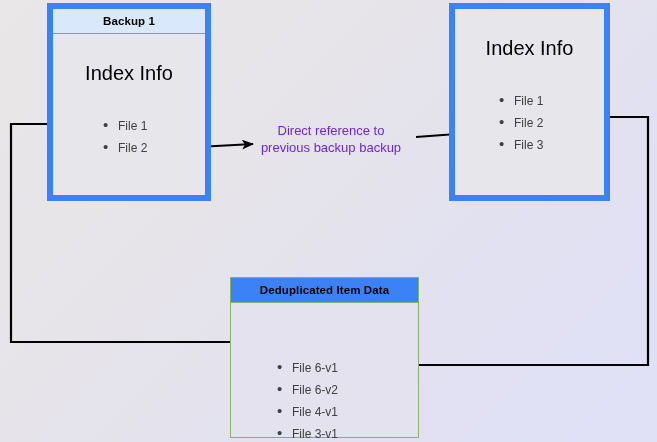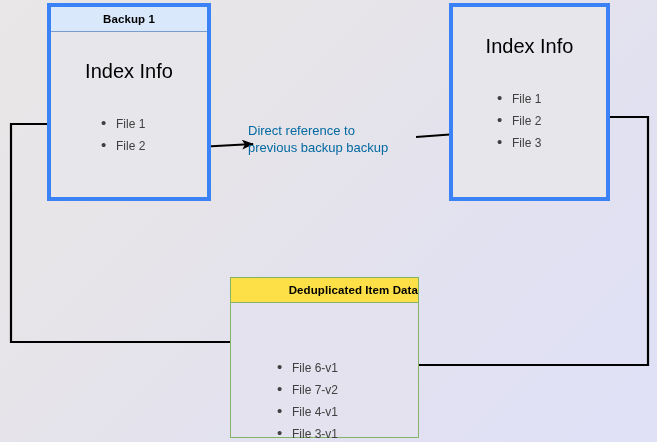--- a/index.html
+++ b/index.html
@@ -24,43 +24,42 @@
     top: 0;
     width: 657px;
     height: 442px;
     pointer-events: none;
   }
 
   
   .node {
     position: absolute;
     box-sizing: border-box;
-    border: 4px solid #3b82f6;
+    border: 6px solid #3b82f6;
     background: #e7e6ea;
   }
   .node.green {
     border: 1px solid #82b366;
     background: #e3e2ee;
   }
   .node-header {
     box-sizing: border-box;
     height: 25px;
     line-height: 24px;
     text-align: center;
     font-weight: bold;
     font-size: 11.5px;
     color: #000;
     background: #dae8fc;
     border-bottom: 1px solid #7a9dd1;
     letter-spacing: 0.1px;
   }
   .node.green .node-header {
-    background: #fde047;
+    background: #3b82f6;
     border-bottom: 1px solid #82b366;
-    text-align: right;
   }
   .node-body {
     position: relative;
     height: calc(100% - 25px);
   }
   .index-label {
     position: absolute;
     left: 0;
     right: 0;
     top: 28px;
@@ -97,23 +96,24 @@
 
   #backup1 .file-list { left: 49px; top: 81px; }
   #backup2 .file-list { left: 43px; top: 81px; }
   #dedup   .file-list { left: 45px; top: 54px; }
 
   .mid-label {
     position: absolute;
     left: 248px;
     top: 122px;
     width: 166px;
+    text-align: center;
     font-size: 13px;
     line-height: 17px;
-    color: #0369a1;
+    color: #6d28d9;
   }
 </style>
 </head>
 <body>
 
 <div id="canvas">
 
   <svg id="wires" viewBox="0 0 657 442" width="657" height="442">
     <defs>
       <marker id="arrL" markerWidth="12" markerHeight="10" refX="11" refY="5" orient="auto-start-reverse" markerUnits="userSpaceOnUse">
@@ -158,21 +158,21 @@
         <li>File 3</li>
       </ul>
     </div>
   </div>
 
   <div class="node green" id="dedup">
     <div class="node-header">Deduplicated Item Data</div>
     <div class="node-body">
       <ul class="file-list">
         <li>File 6-v1</li>
-        <li>File 7-v2</li>
+        <li>File 6-v2</li>
         <li>File 4-v1</li>
         <li>File 3-v1</li>
       </ul>
     </div>
   </div>
 
   <div class="mid-label">
     <div>Direct reference to</div>
     <div>previous backup backup</div>
   </div>

